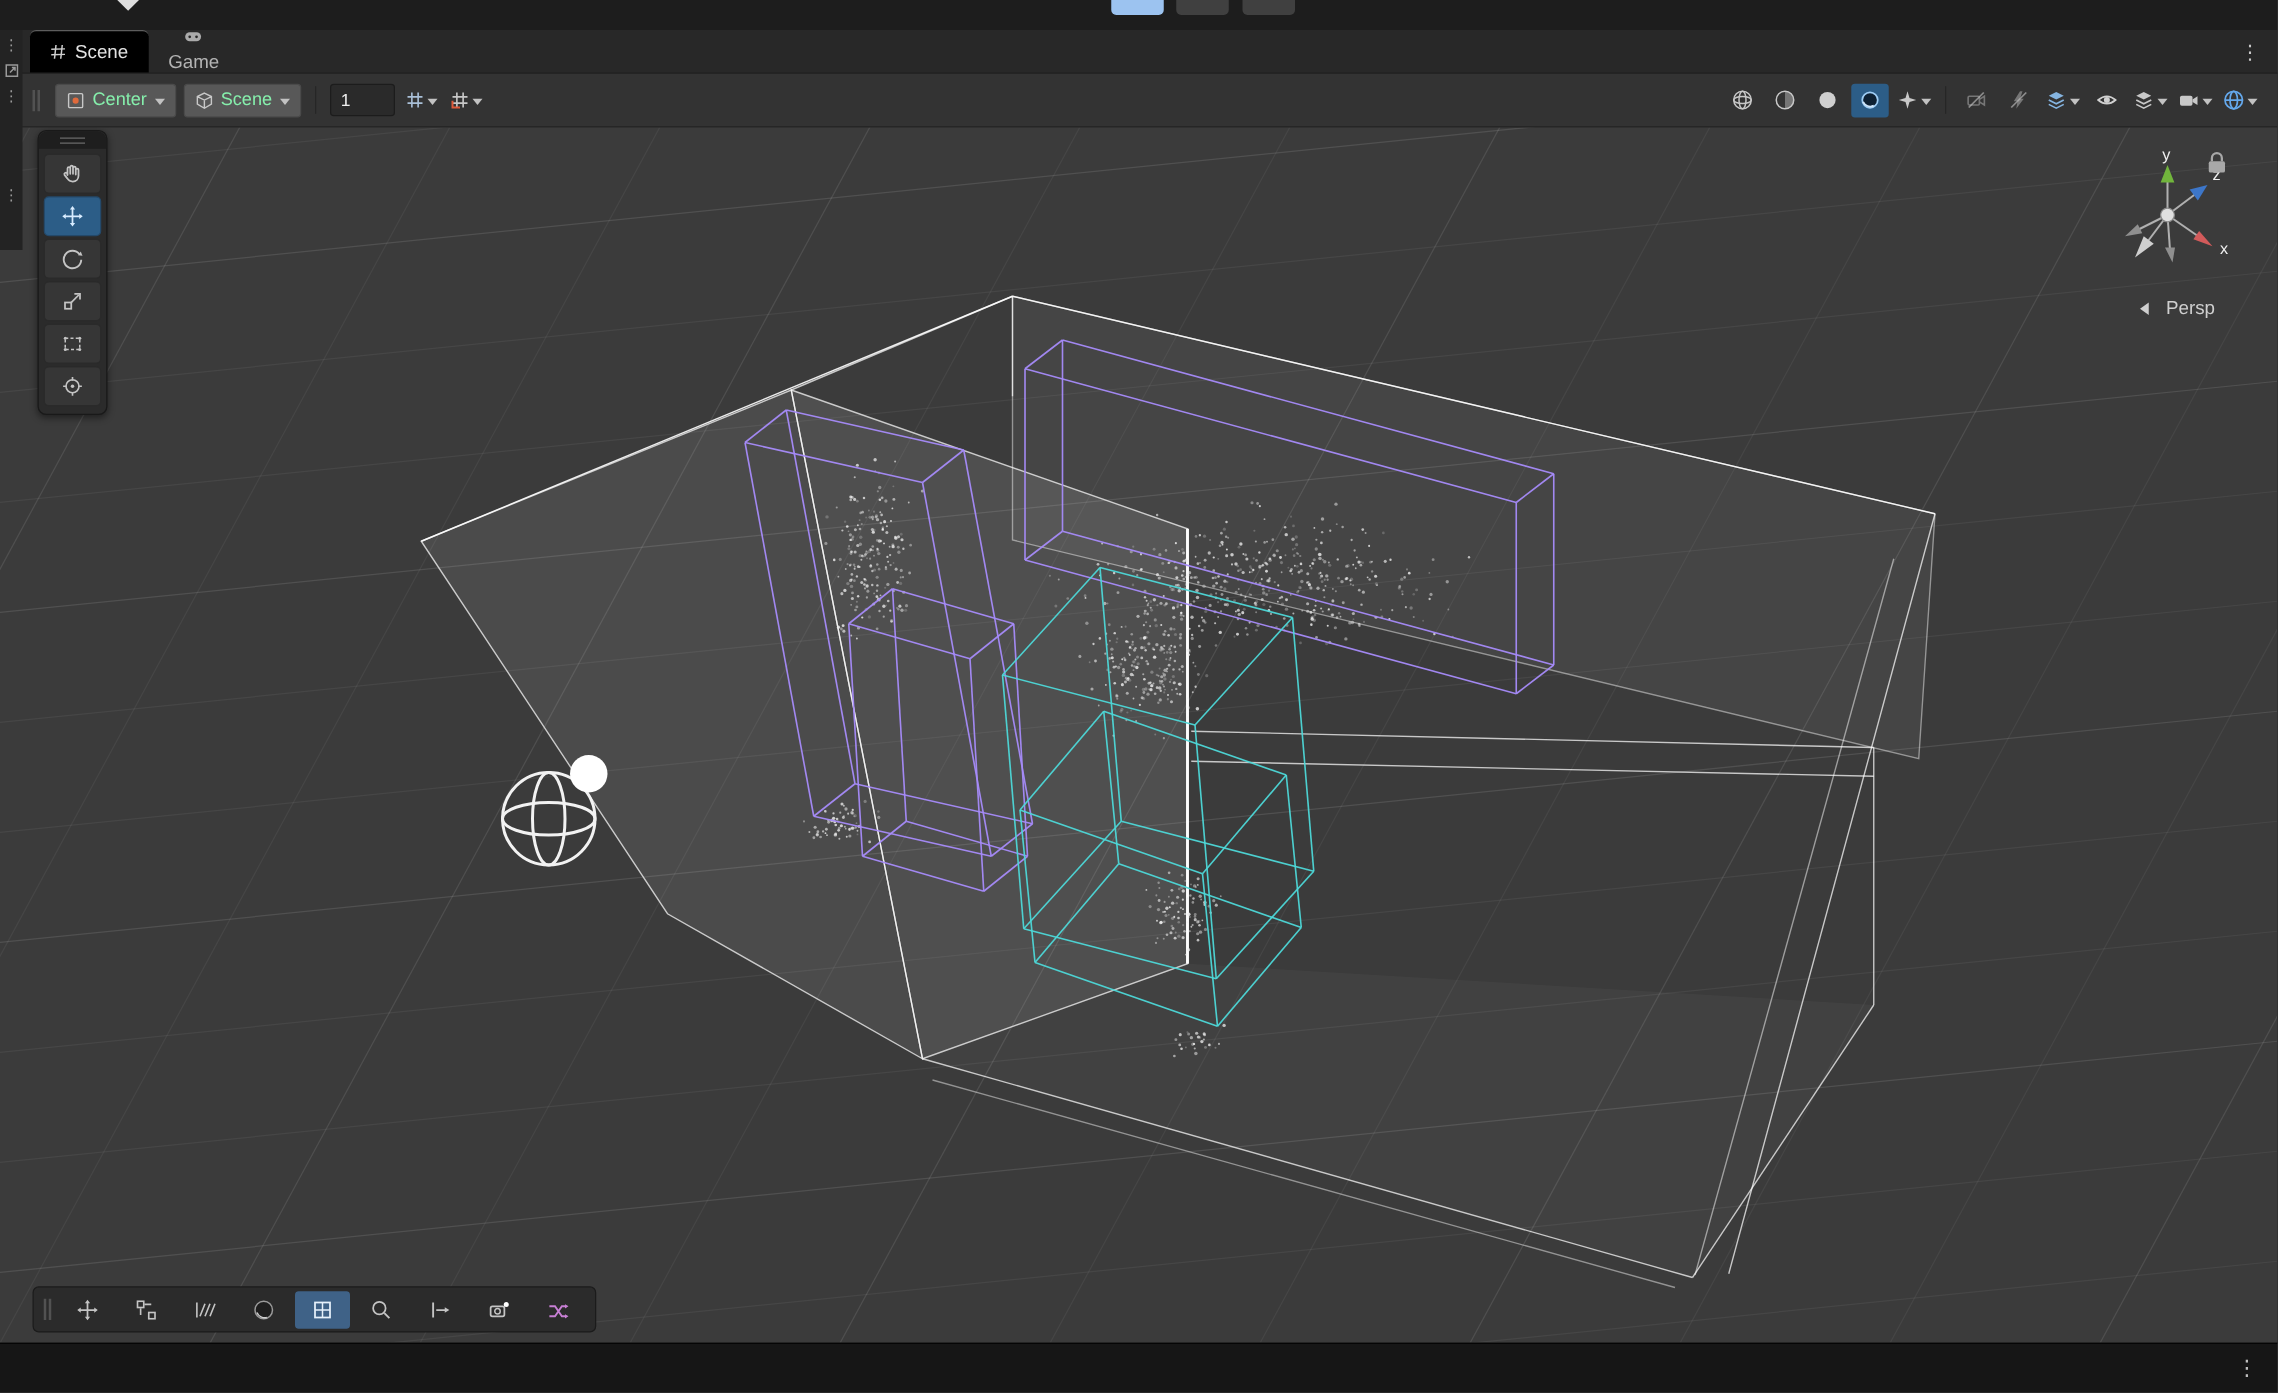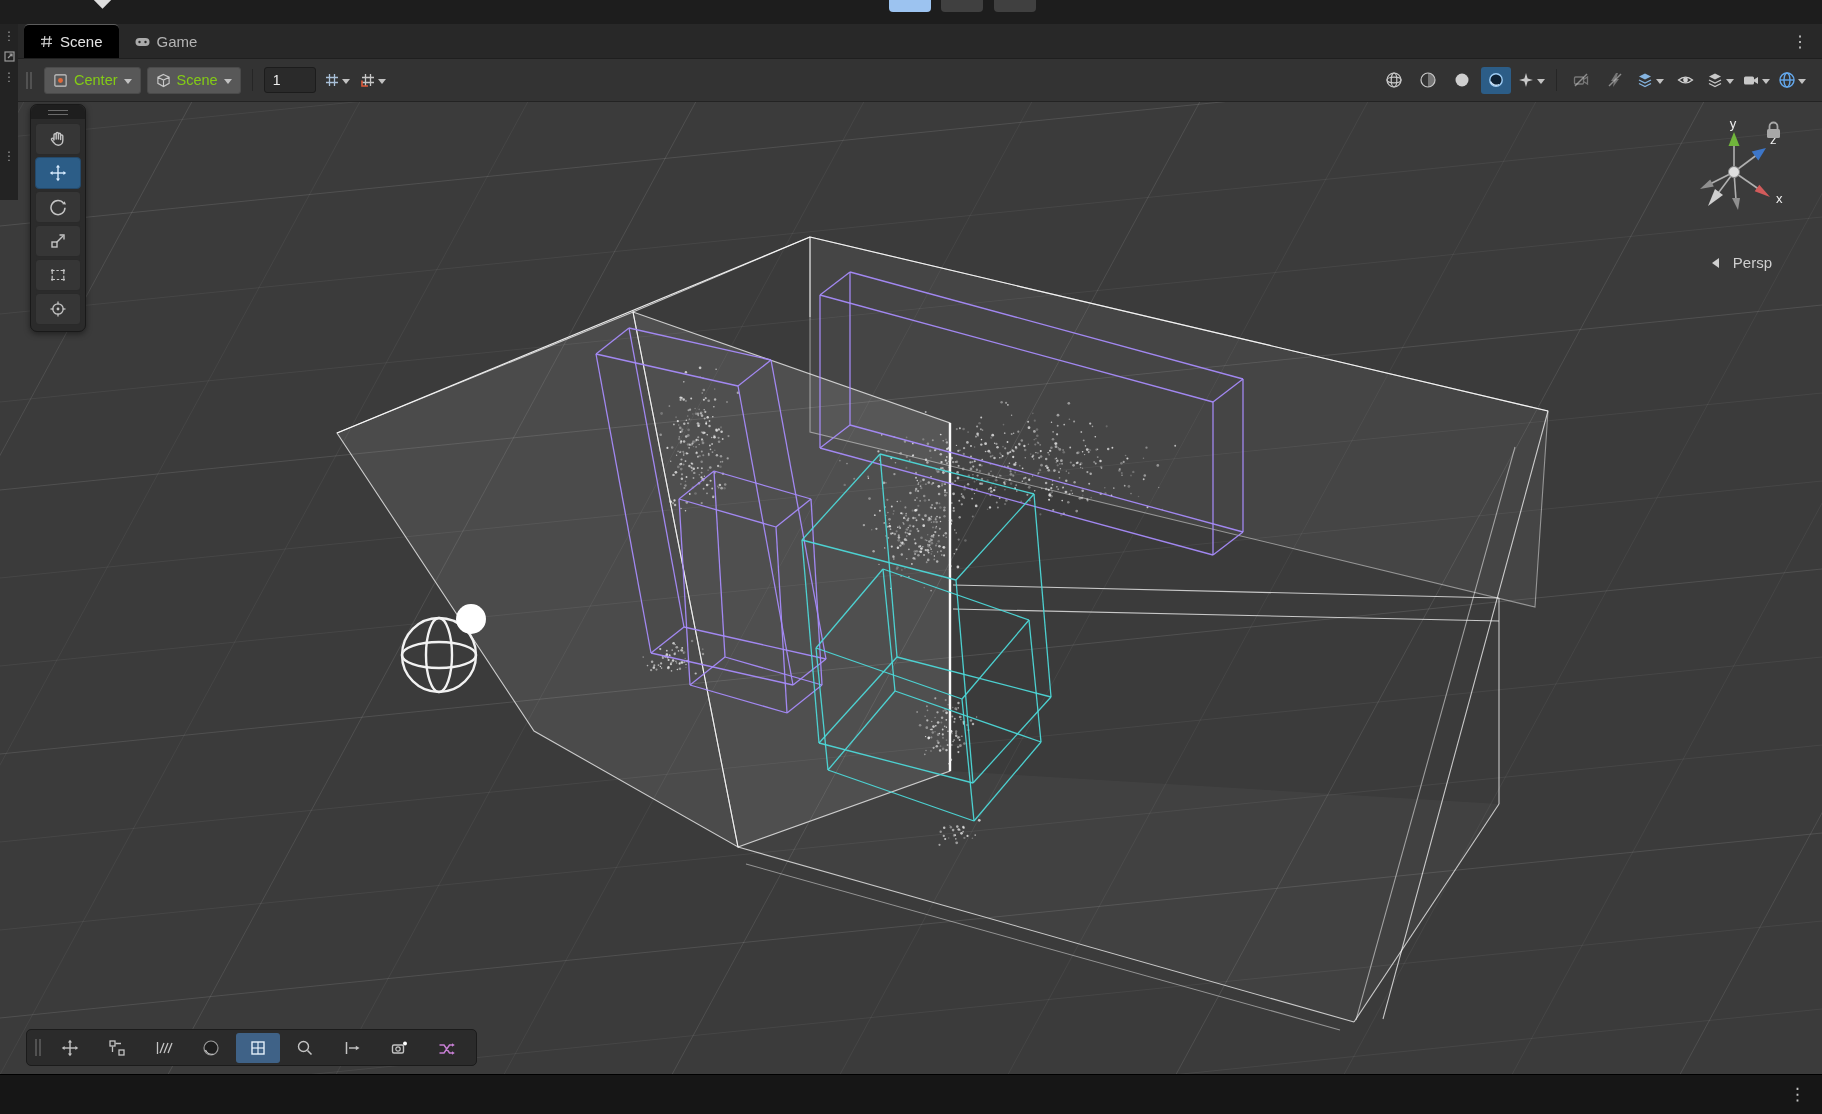--- a/index.html
+++ b/index.html
@@ -24,29 +24,29 @@
   .left-rail { position:absolute; left:0; top:24px; width:18px; height:176px; background:#232323; z-index:8;
                display:flex; flex-direction:column; align-items:center; padding-top:6px; }
   .rail-dots { color:#9a9a9a; font-size:12px; line-height:1; margin-bottom:9px; cursor:default; }
   .rail-gap { height:58px; }
 
   
   .tab-bar { height:35px; background:#282828; display:flex; align-items:flex-end; padding-left:24px;
              position:relative; border-bottom:1px solid #1f1f1f; }
   .tab { height:34px; display:flex; align-items:center; gap:7px; padding:0 16px; font-size:15px; }
   .tab.active { background:#000000; border-radius:5px 5px 0 0; color:#e4e4e4; border-top:1px solid #5d5d5d; }
-  .tab.inactive { color:#b4b4b4; }
+  .tab.inactive { color:#b4b4b4;flex-direction:column; }
   .tab-bar-more { position:absolute; right:14px; top:8px; color:#c9c9c9; font-size:16px; cursor:default; }
 
   
   .scene-toolbar { height:43px; background:#333333; display:flex; align-items:center; padding:0 14px 0 26px;
                    gap:6px; border-bottom:1px solid #232323; position:relative; }
   .drag-handle { width:6px; height:17px; border-left:2px solid #525252; border-right:2px solid #525252; margin-right:6px; }
   .tb-btn { height:27px; background:#585858; border:1px solid #4a4a4a; border-radius:3px; display:flex;
-            align-items:center; gap:6px; padding:0 8px; color:#84cc16; font-size:14.5px; }
+            align-items:center; gap:6px; padding:0 8px; color:#86efac; font-size:14.5px; }
   .caret { width:0; height:0; border-left:4px solid transparent; border-right:4px solid transparent;
            border-top:5px solid #c2c2c2; margin-top:2px; }
   .tb-sep { width:1px; height:22px; background:#262626; margin:0 5px; }
   .tb-field { width:52px; height:26px; background:#2a2a2a; border:1px solid #1c1c1c; border-radius:3px;
               color:#eee; font-size:14px; padding:0 8px; font-family:"Liberation Sans",sans-serif; }
   .tb-right { margin-left:auto; display:flex; align-items:center; gap:4px; }
   .icon-btn { min-width:30px; height:27px; display:flex; align-items:center; justify-content:center; gap:2px;
               border-radius:3px; padding:0 2px; }
   .icon-btn.active { background:#2c5d87; }
 
@@ -66,21 +66,21 @@
   .tp-btn.selected { background:#2c5d87; border-color:#24496a; color:#d8ecff; }
 
   
   .bottom-toolbar { position:absolute; left:26px; bottom:8px; height:37px; background:#2b2b2b;
                     border:1px solid #1b1b1b; border-radius:5px; display:flex; align-items:center;
                     padding:0 8px; gap:3px; z-index:5; color:#c4c4c4; }
   .bt-btn { width:44px; height:30px; border-radius:3px; display:flex; align-items:center; justify-content:center; }
   .bt-btn.selected { background:#3f6287; color:#e6f1fb; }
 
   
-  .persp-label { position:absolute; top:152px; right:50px; display:flex; align-items:center; gap:14px;
+  .persp-label { position:absolute; top:136px; right:50px; display:flex; align-items:center; gap:14px;
                  color:#cfcfcf; font-size:15px; z-index:4; cursor:default; }
   .persp-tri { width:0; height:0; border:5px solid transparent; border-right:7px solid #cfcfcf; }
 
   
   .status-bar { height:40px; background:#161616; border-top:1px solid #000;
                 display:flex; align-items:center; justify-content:flex-end; padding-right:16px; }
   .status-more { color:#c0c0c0; font-size:17px; cursor:default; }
 
   svg text { font-family:"Liberation Sans",sans-serif; }
 </style>

